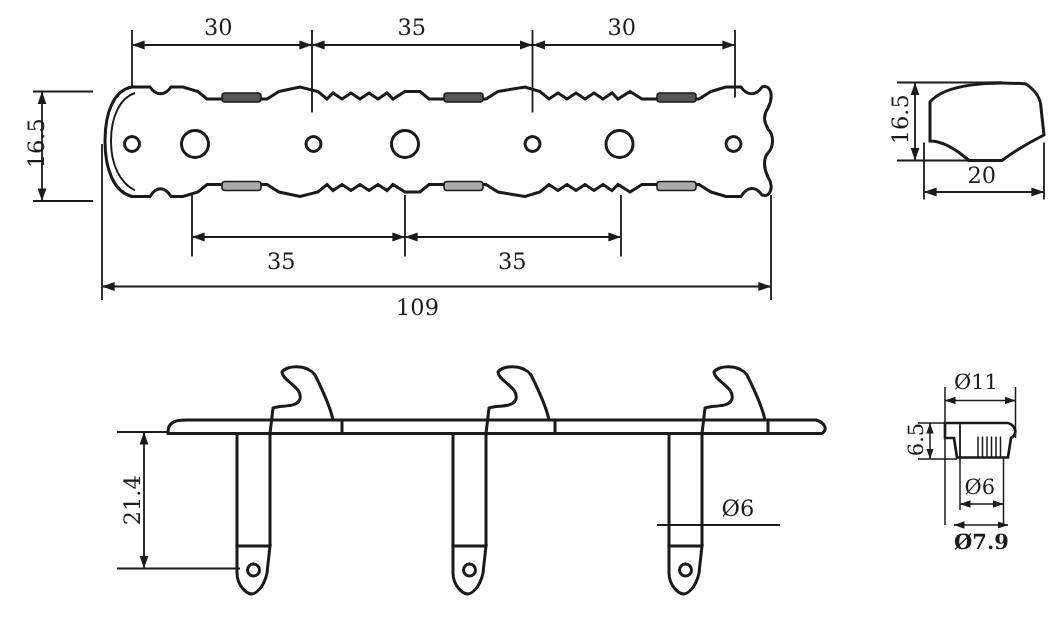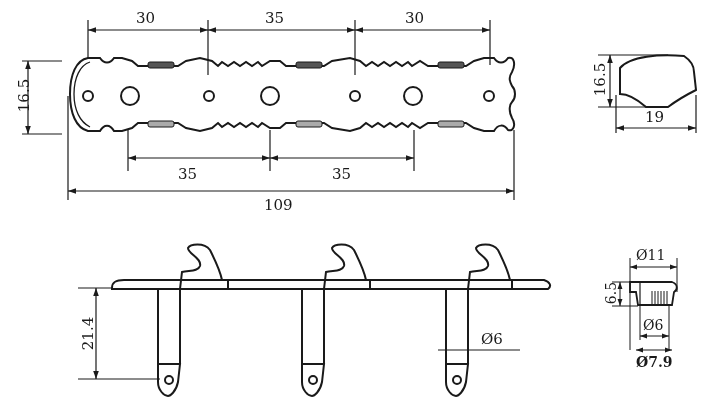--- a/index.html
+++ b/index.html
@@ -149,21 +149,21 @@
 
 <span class="lbl" style="left:136px;top:11px;">30</span>
 <span class="lbl" style="left:265px;top:11px;">35</span>
 <span class="lbl" style="left:405px;top:11px;">30</span>
 <span class="lbl lbl-v" style="left:8px;top:88px;">16.5</span>
 <span class="lbl" style="left:178px;top:167px;">35</span>
 <span class="lbl" style="left:332px;top:167px;">35</span>
 <span class="lbl" style="left:264px;top:198px;text-align:right;">109</span>
 
 <span class="lbl lbl-v" style="left:584px;top:72px;">16.5</span>
-<span class="lbl" style="left:645px;top:110px;">19</span>
+<span class="lbl" style="left:645px;top:110px;">20</span>
 
 <span class="lbl lbl-v" style="left:72px;top:326px;">21.4</span>
 <span class="lbl" style="left:481px;top:332px;">Ø6</span>
 
 <span class="lbl lbl-sm" style="left:636px;top:248px;">Ø11</span>
 <span class="lbl lbl-sm lbl-v" style="left:600px;top:286px;">6.5</span>
 <span class="lbl lbl-sm" style="left:643px;top:318px;">Ø6</span>
 <span class="lbl lbl-sm" style="left:636px;top:355px;font-weight:bold;">Ø7.9</span>
 
 </body></html>

